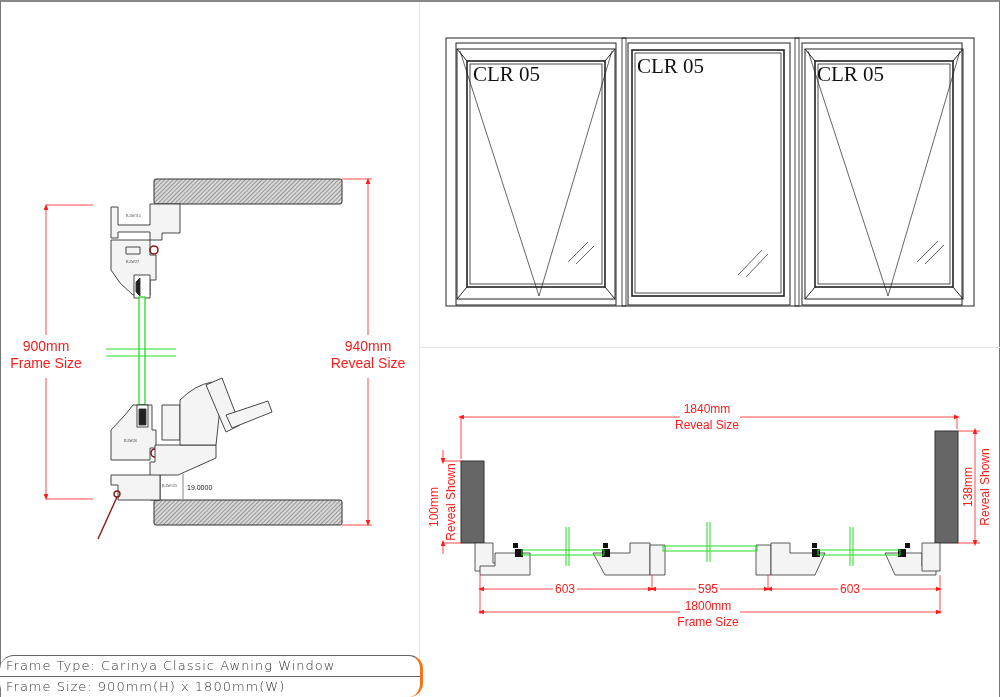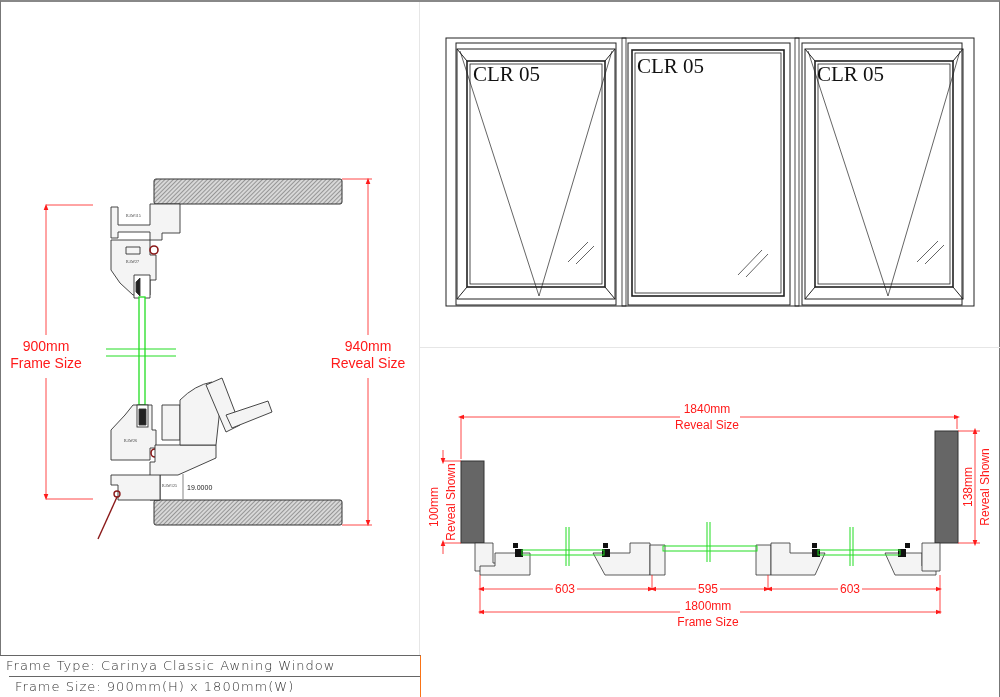--- a/index.html
+++ b/index.html
@@ -1,22 +1,22 @@
 <!DOCTYPE html>
 <html><head>
 <meta charset="utf-8">
 <style>
   html, body { margin:0; padding:0; background:#ffffff; }
   body { width:1000px; height:697px; position:relative; overflow:hidden; font-family:"Liberation Sans", sans-serif; }
   .sheet { position:absolute; left:0; top:0; width:998px; height:695px; border:1px solid #777; border-top:2px solid #888; }
   .vdiv { position:absolute; left:419px; top:2px; width:1px; height:694px; background:#e6e6e6; }
   .hdiv { position:absolute; left:420px; top:347px; width:580px; height:1px; background:#e6e6e6; }
-  .titleblock { position:absolute; left:0; top:655px; width:420px; height:41px; border-top:1px solid #666; border-right:1px solid #f97316; background:#fff; }
+  .titleblock { position:absolute; left:0; top:655px; width:420px; height:41px; border-top:1px solid #666; border-right:3px solid #f97316; background:#fff;border-radius:14px; }
   .titleblock .row { height:20px; line-height:20px; padding-left:6px; font-family:"DejaVu Sans", sans-serif; font-size:13px; letter-spacing:1px; color:#333; font-weight:300; white-space:nowrap; }
-  .titleblock .row + .row { border-top:1px solid #666;margin-left:9px; }
+  .titleblock .row + .row { border-top:1px solid #666; }
   svg { position:absolute; left:0; top:0; }
   .dim { font-family:"Liberation Sans", sans-serif; fill:#ff1a1a; }
   .clr { font-family:"Liberation Serif", serif; fill:#111; font-size:21px; }
 </style>
 </head>
 <body>
 
 <div class="sheet"></div>
 <div class="vdiv"></div>
 <div class="hdiv"></div>

